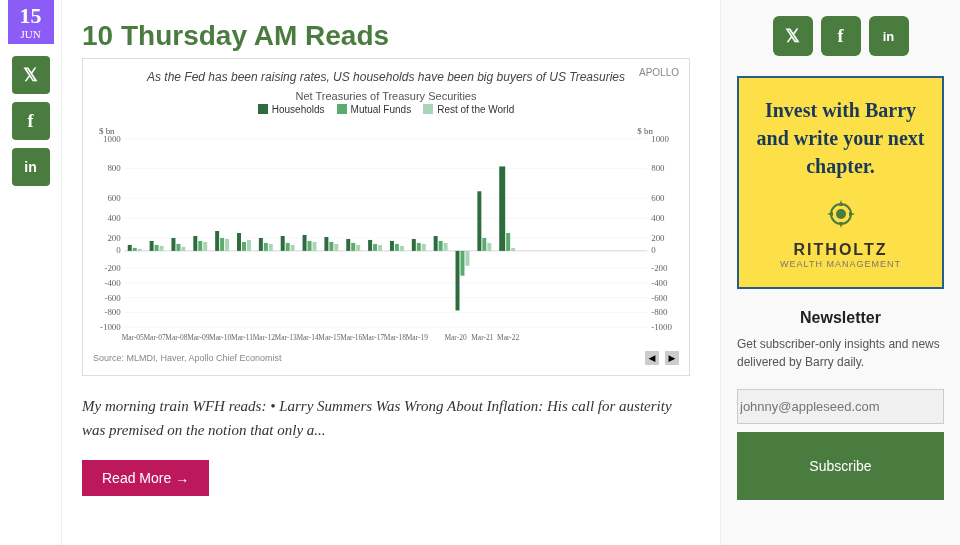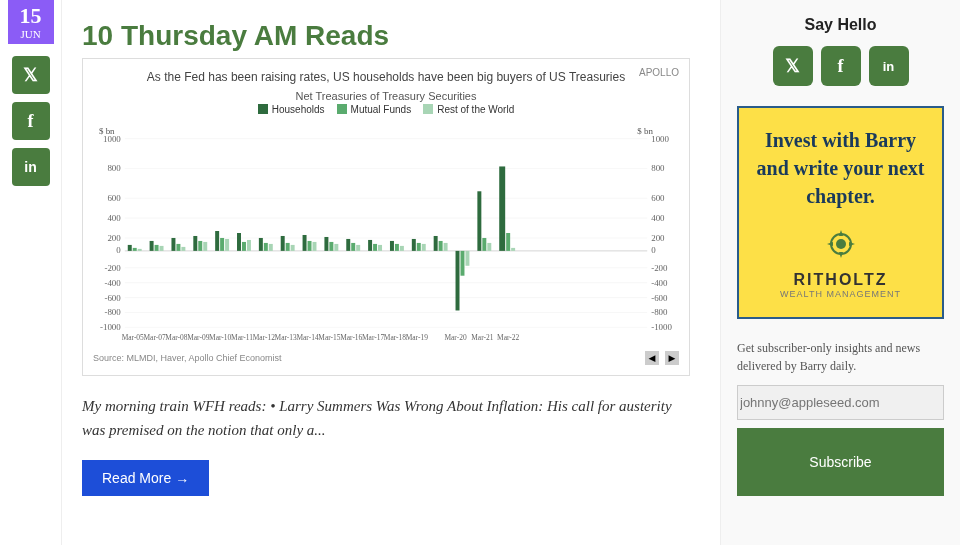--- a/index.html
+++ b/index.html
@@ -96,20 +96,21 @@
       top: 8px;
       right: 10px;
     }
     .chart-title {
       font-family: Arial, sans-serif;
       font-size: 12px;
       color: #444;
       text-align: center;
       margin-bottom: 4px;
       line-height: 1.4;
+      font-style: italic;
     }
     .chart-subtitle {
       font-family: Arial, sans-serif;
       font-size: 11px;
       color: #555;
       text-align: center;
       margin-bottom: 2px;
     }
     .chart-legend {
       display: flex;
@@ -157,21 +158,21 @@
 
     
     .article-excerpt {
       font-style: italic;
       font-size: 15px;
       line-height: 1.6;
       color: #333;
       margin-bottom: 18px;
     }
     .read-more-btn {
-      background: #1d4ed8;
+      background: #be185d;
       color: #fff;
       border: none;
       padding: 10px 20px;
       font-family: Arial, sans-serif;
       font-size: 14px;
       cursor: pointer;
       display: inline-flex;
       align-items: center;
       gap: 6px;
     }
@@ -256,26 +257,26 @@
 
     .newsletter-title {
       font-family: Arial, sans-serif;
       font-size: 16px;
       font-weight: bold;
       text-align: center;
       margin-bottom: 8px;
       color: #222;
     }
     .newsletter-desc {
-      font-family: Liberation Serif, serif;
+      font-family: Liberation Sans, sans-serif;
       font-size: 12px;
       color: #555;
       text-align: left;
       line-height: 1.5;
-      margin-bottom: 10px;
+      margin-bottom: 18px;
     }
     .newsletter-email {
       width: 100%;
       padding: 9px 2px;
       border: 1px solid #ccc;
       background: #f0f0f0;
       font-size: 13px;
       font-family: Arial, sans-serif;
       color: #999;
       margin-bottom: 8px;
@@ -480,21 +481,20 @@
     </div>
 
     
     <p class="article-excerpt">My morning train WFH reads: • Larry Summers Was Wrong About Inflation: His call for austerity was premised on the notion that only a...</p>
 
     
     <button class="read-more-btn">Read More →</button>
   </div>
 
   <div class="right-sidebar">
-    <div class="say-hello-title">Say Hello</div>
     <div class="social-buttons">
       <a class="social-btn">
         <span>𝕏</span>
       </a>
       <a class="social-btn">
         <span>f</span>
       </a>
       <a class="social-btn">
         <span style="font-size:13px;font-family:Arial,sans-serif;">in</span>
       </a>
@@ -512,17 +512,18 @@
             <path d="M18 32 L20 26 L16 26 Z" fill="#4a7c3f"></path>
             <path d="M4 18 L10 20 L10 16 Z" fill="#4a7c3f"></path>
             <path d="M32 18 L26 20 L26 16 Z" fill="#4a7c3f"></path>
           </svg>
         </div>
         <div class="logo-name">RITHOLTZ</div>
         <div class="logo-sub">Wealth Management</div>
       </div>
     </div>
 
+    <div class="newsletter-title">Newsletter</div>
     <div class="newsletter-desc">Get subscriber-only insights and news delivered by Barry daily.</div>
     <input class="newsletter-email" type="email" placeholder="johnny@appleseed.com" style="">
     <button class="subscribe-btn">Subscribe</button>
   </div>
 </div>
 
 </body></html>

